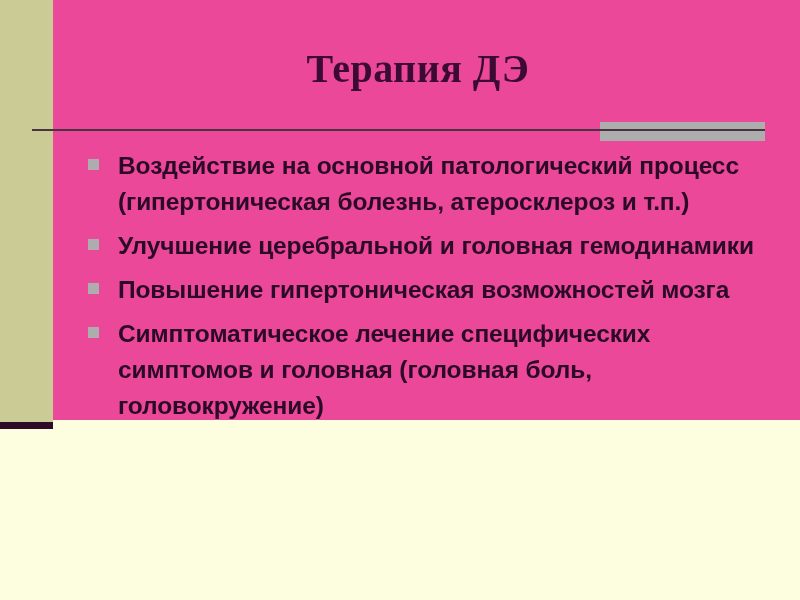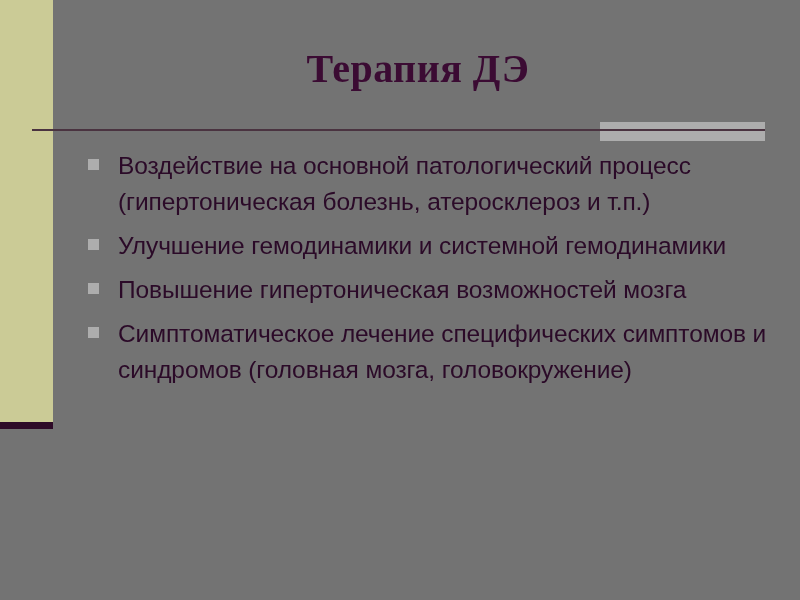--- a/index.html
+++ b/index.html
@@ -13,22 +13,22 @@
     background: #fdfddf;
     font-family: "Liberation Sans", sans-serif;
     position: relative;
   }
 
   
   .slide {
     position: absolute;
     left: 0; top: 0;
     width: 800px;
-    height: 600px;
-    background: #737373;
+    height: 420px;
+    background: #ec4899;
   }
 
   
   .side-band {
     position: absolute;
     left: 0;
     top: 0;
     width: 53px;
     height: 422px;
     background: #cbcb96;
@@ -98,21 +98,21 @@
   .bullet-marker {
     position: absolute;
     left: 4px;
     top: 11px;
     width: 11px;
     height: 11px;
     background: #adadad;
   }
   .bullet-text {
     font-family: "Liberation Sans", "DejaVu Sans", sans-serif;
-    font-weight: normal;
+    font-weight: bold;
     font-size: 24.5px;
     line-height: 36px;
     color: #2b0a28;
     letter-spacing: -0.1px;
     display: block;
   }
 </style>
 </head>
 <body>
 
@@ -130,28 +130,28 @@
 
   <div class="bullets">
 
     <div class="bullet-item">
       <span class="bullet-marker"></span>
       <span class="bullet-text">Воздействие на основной патологический процесс (гипертоническая болезнь, атеросклероз и т.п.)</span>
     </div>
 
     <div class="bullet-item">
       <span class="bullet-marker"></span>
-      <span class="bullet-text">Улучшение гемодинамики и системной гемодинамики</span>
+      <span class="bullet-text">Улучшение церебральной и головная гемодинамики</span>
     </div>
 
     <div class="bullet-item">
       <span class="bullet-marker"></span>
       <span class="bullet-text">Повышение гипертоническая возможностей мозга</span>
     </div>
 
     <div class="bullet-item">
       <span class="bullet-marker"></span>
-      <span class="bullet-text">Симптоматическое лечение специфических симптомов и синдромов (головная мозга, головокружение)</span>
+      <span class="bullet-text">Симптоматическое лечение специфических симптомов и головная (головная боль, головокружение)</span>
     </div>
 
   </div>
 
 </div>
 
 </body></html>

